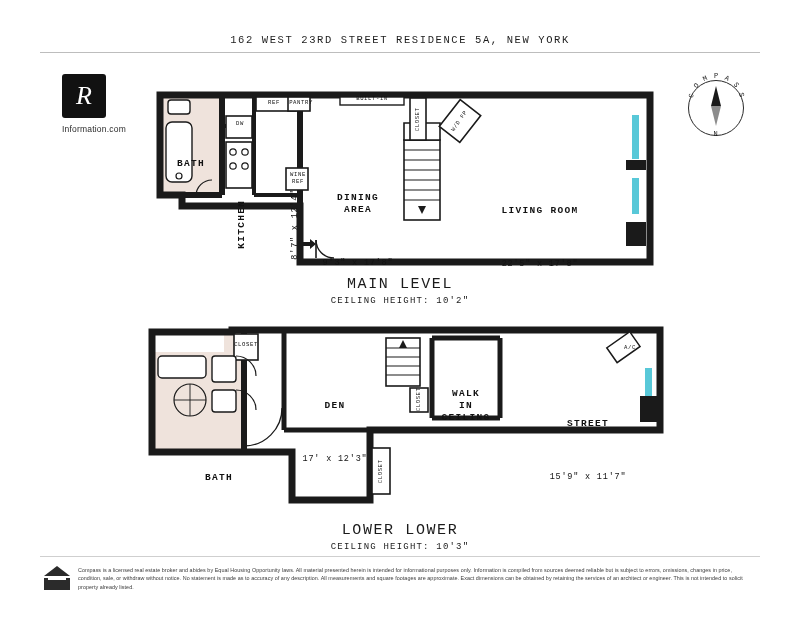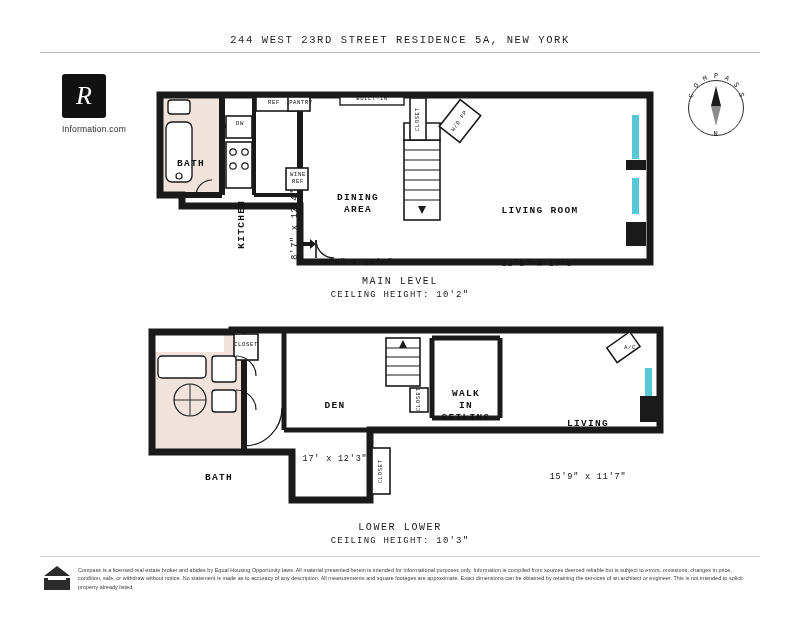--- a/index.html
+++ b/index.html
@@ -142,21 +142,21 @@
   }
 
   
   .level-caption {
     position: absolute;
     text-align: center;
     width: 100%;
     left: 0;
   }
   .level-caption .lvl-name {
-    font-size: 10px;
+    font-size: 15px;
     letter-spacing: 1.6px;
     color: #1b1b1b;
   }
   .level-caption .lvl-ceil {
     font-size: 9px;
     letter-spacing: 1.2px;
     color: #1b1b1b;
     margin-top: 3px;
   }
   #main-caption { top: 276px; }
@@ -233,21 +233,21 @@
     color: #3b3b3b;
     letter-spacing: 0.05px;
   }
 </style>
 </head>
 <body>
 
 <div id="sheet">
 
   <div class="title-bar">
-    <span class="title-text">244 WEST 23RD STREET RESIDENCE 5A, NEW YORK</span>
+    <span class="title-text">162 WEST 23RD STREET RESIDENCE 5A, NEW YORK</span>
   </div>
   <div class="title-rule"></div>
 
   <div class="brand">
     <div class="brand-mark">
       <div class="glyph">R</div>
     </div>
     <div class="brand-name">Information.com</div>
   </div>
 
@@ -422,21 +422,21 @@
     <div class="dm">17' x 12'3"</div>
   </div>
 
   <div class="room-label" style="left:434px; top:348px; width:64px;">
     <div class="nm">WALK
 IN
 CEILING</div>
   </div>
 
   <div class="room-label" style="left:518px; top:378px; width:140px;">
-    <div class="nm">LIVING</div>
+    <div class="nm">STREET</div>
     <div class="dm">15'9" x 11'7"</div>
   </div>
 
   <div class="tiny-label" style="left:232px; top:342px; width:28px;">CLOSET</div>
   <div class="tiny-label rot90" style="left:404px; top:396px; width:30px;">CLOSET</div>
   <div class="tiny-label rot90" style="left:366px; top:468px; width:30px;">CLOSET</div>
   <div class="tiny-label" style="left:618px; top:345px; width:24px;">A/C</div>
 
   <div class="level-caption" id="lower-caption">
     <div class="lvl-name">LOWER LOWER</div>

